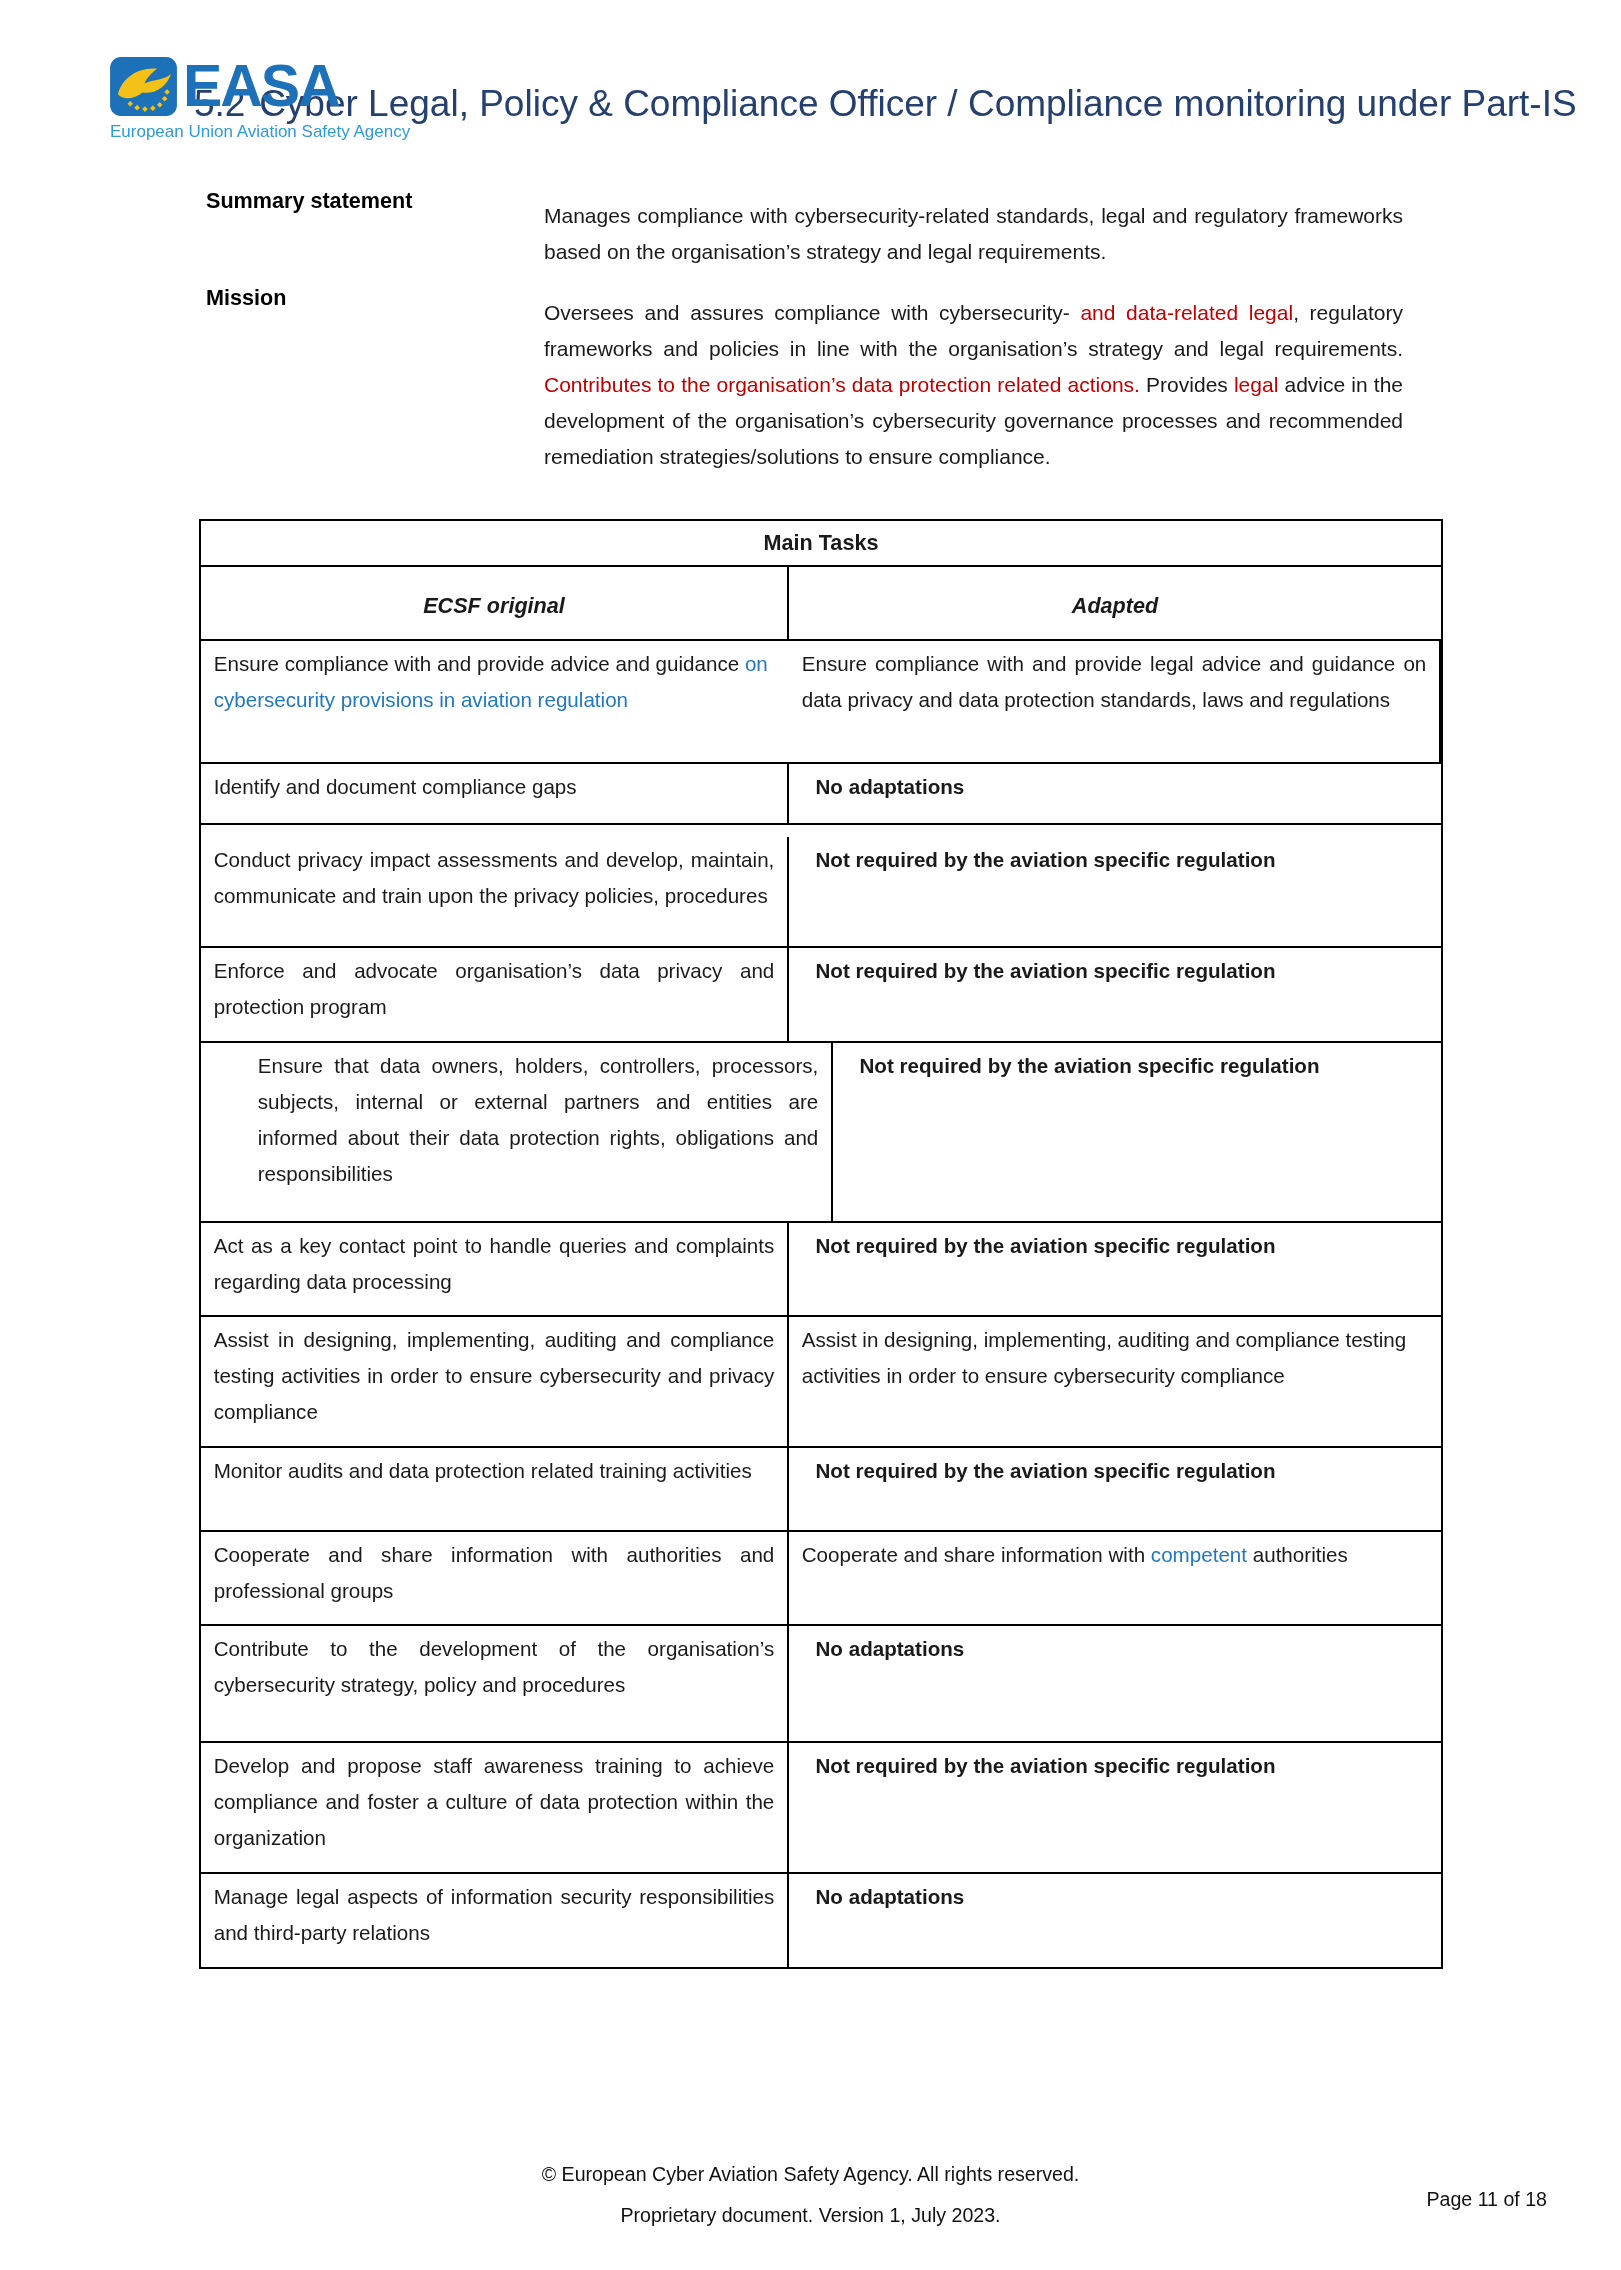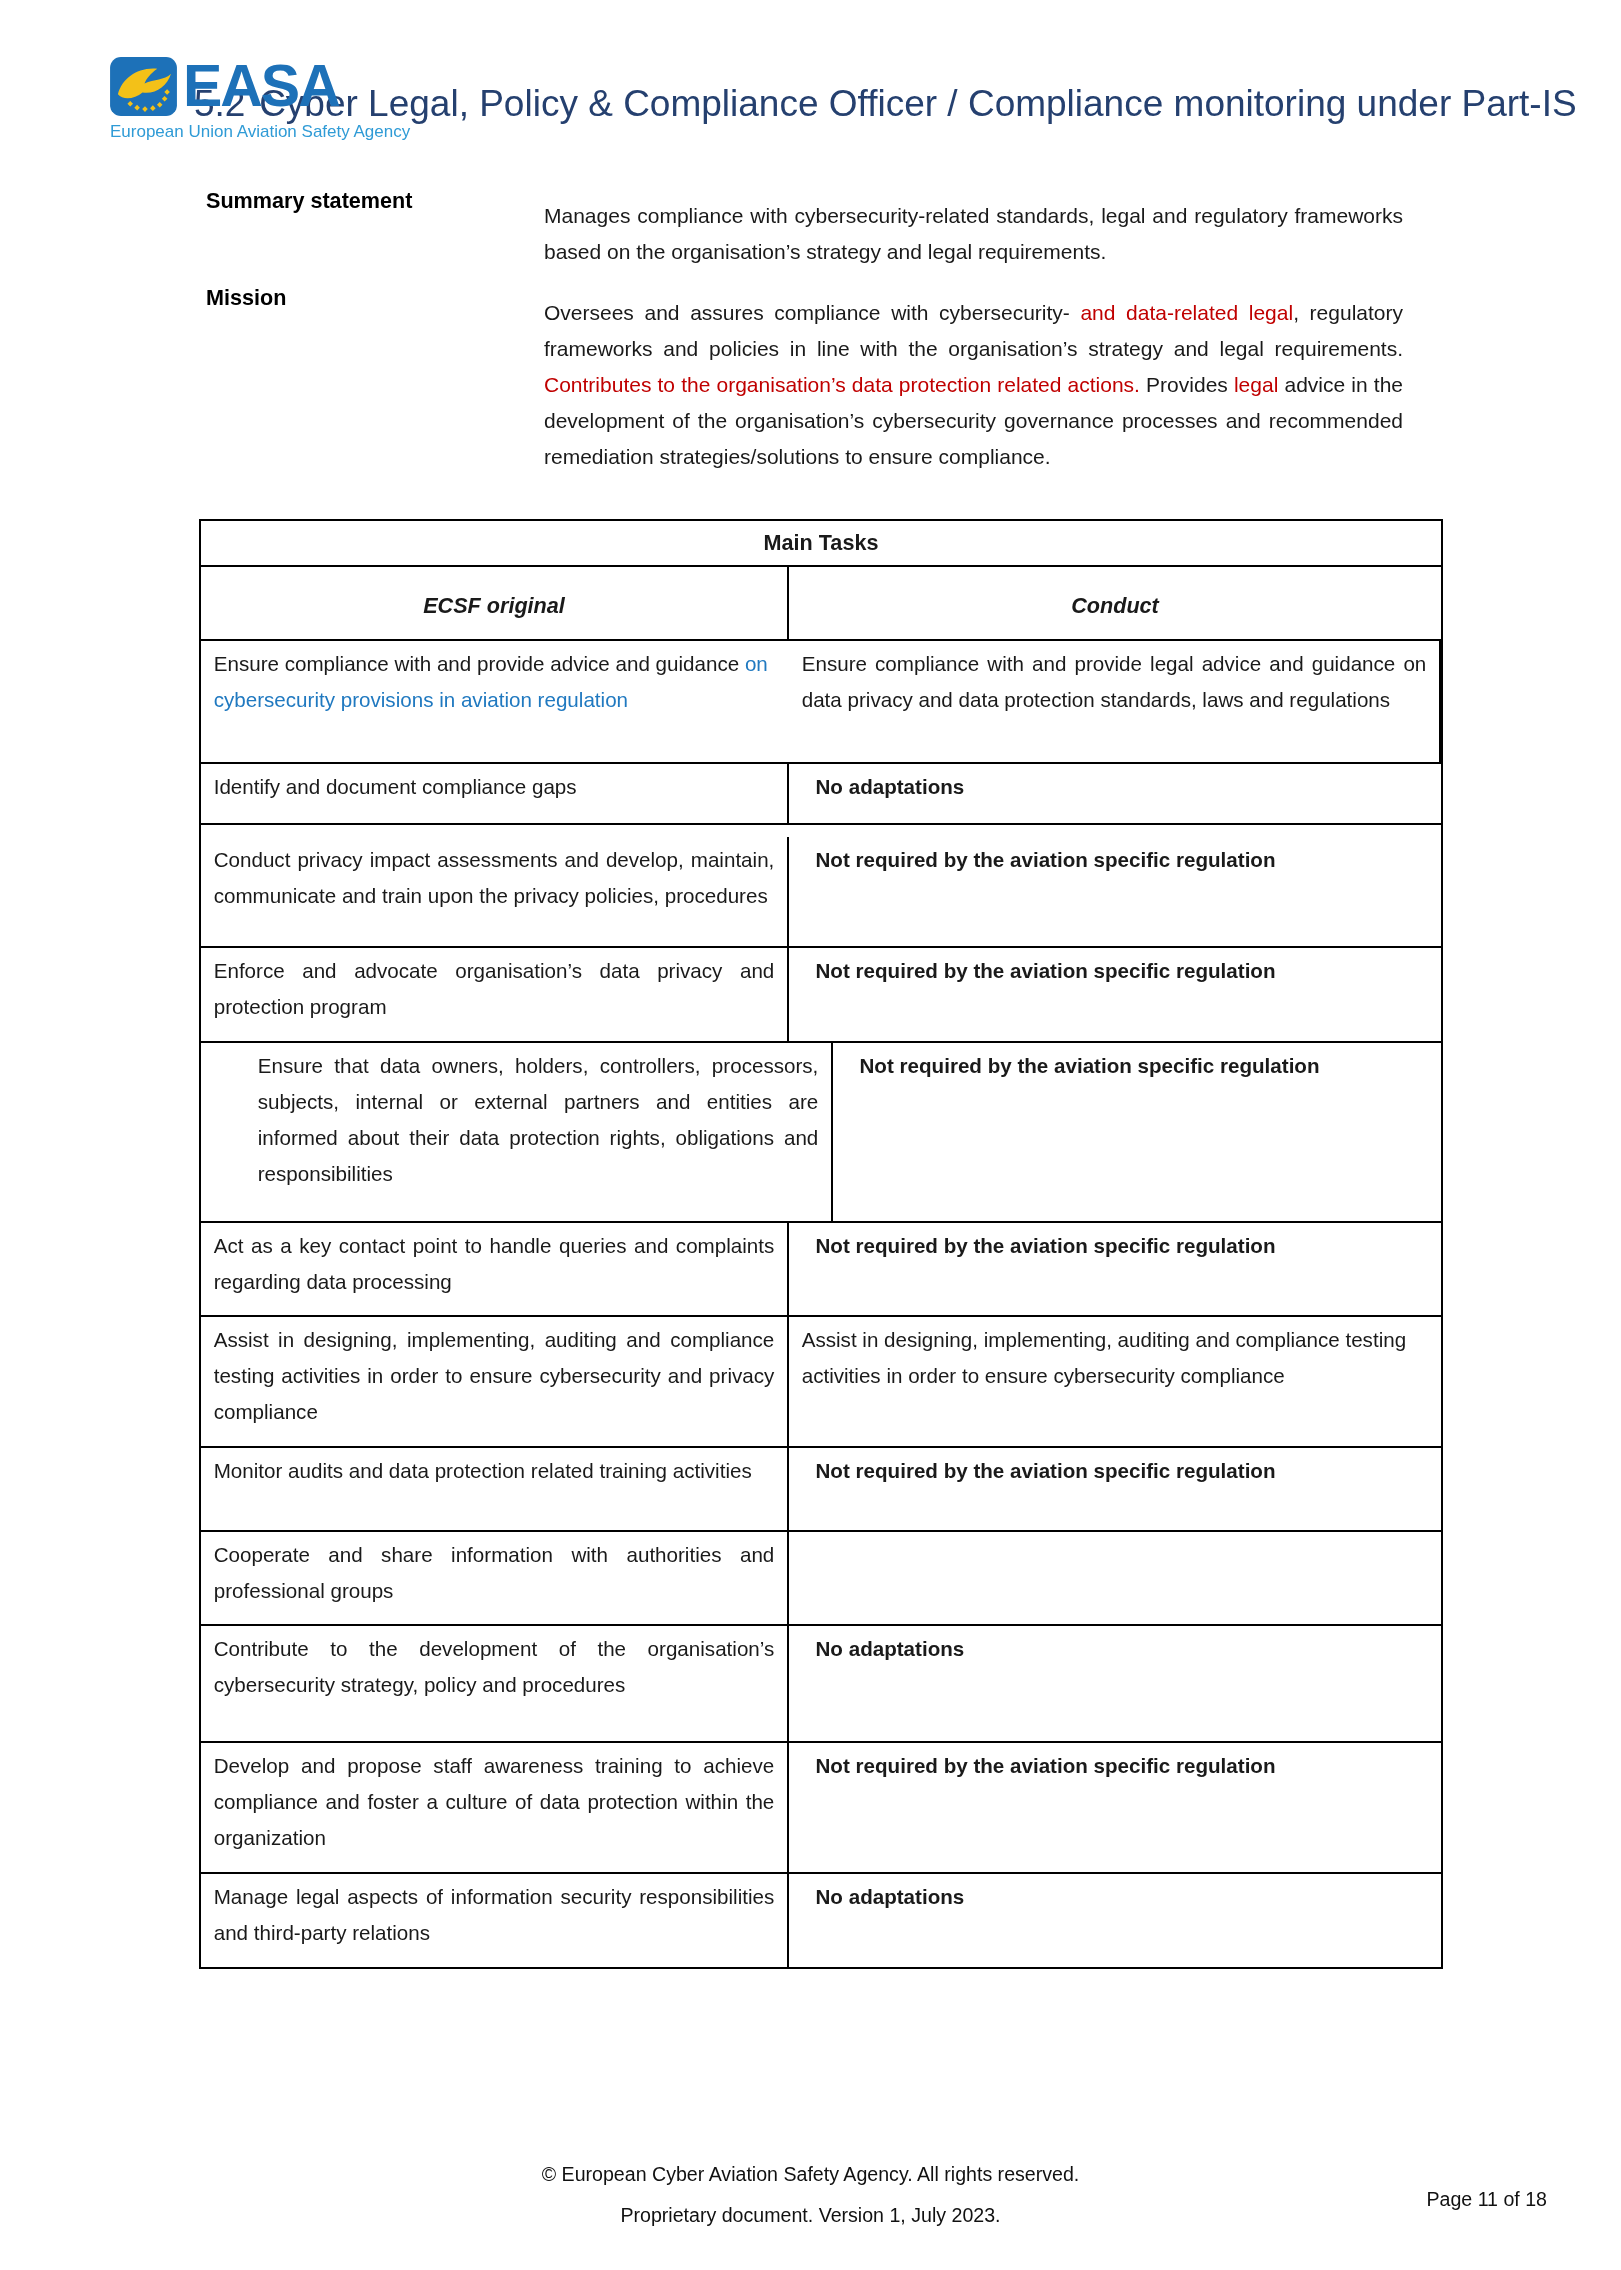--- a/index.html
+++ b/index.html
@@ -107,21 +107,21 @@
     <div class="stmt-label">Summary statement</div>
     <div class="stmt-par"><span class="seg-default">Manages compliance with cybersecurity-related standards, legal and regulatory frameworks based on the organisation’s strategy and legal requirements.</span></div>
     <div class="stmt-label">Mission</div>
     <div class="stmt-par"><span class="seg-default">Oversees and assures compliance with cybersecurity- </span><span class="seg-red">and data-related legal</span><span class="seg-default">, regulatory frameworks and policies in line with the organisation’s strategy and legal requirements. </span><span class="seg-red">Contributes to the organisation’s data protection related actions.</span><span class="seg-default"> Provides </span><span class="seg-red">legal</span><span class="seg-default"> advice in the development of the organisation’s cybersecurity governance processes and recommended remediation strategies/solutions to ensure compliance.</span></div>
   </div>
 
   <div class="ttable">
     <div class="title-row">Main Tasks</div>
     <div class="trow head-row">
       <div class="head-cell orig">ECSF original</div>
-      <div class="head-cell">Conduct</div>
+      <div class="head-cell">Adapted</div>
     </div>
     <div class="rows">
     <div class="trow">
       <div class="cell adapt"><span class="seg-default">Ensure compliance with and provide advice and guidance </span><span class="seg-blue">on cybersecurity provisions in aviation regulation</span></div>
       <div class="cell orig"><span class="seg-default">Ensure compliance with and provide legal advice and guidance on data privacy and data protection standards, laws and regulations</span></div>
     </div>
 
     <div class="trow">
       <div class="cell orig"><span class="seg-default">Identify and document compliance gaps</span></div>
       <div class="cell adapt bcell"><span class="seg-default">No adaptations</span></div>
@@ -152,20 +152,21 @@
       <div class="cell adapt"><span class="seg-default">Assist in designing, implementing, auditing and compliance testing activities in order to ensure cybersecurity compliance</span></div>
     </div>
 
     <div class="trow">
       <div class="cell orig"><span class="seg-default">Monitor audits and data protection related training activities</span></div>
       <div class="cell adapt bcell"><span class="seg-default">Not required by the aviation specific regulation</span></div>
     </div>
 
     <div class="trow">
       <div class="cell orig"><span class="seg-default">Cooperate and share information with authorities and professional groups</span></div>
+      <div class="cell adapt"><span class="seg-default">Cooperate and share information with </span><span class="seg-blue">competent</span><span class="seg-default"> authorities</span></div>
     </div>
 
     <div class="trow">
       <div class="cell orig"><span class="seg-default">Contribute to the development of the organisation’s cybersecurity strategy, policy and procedures</span></div>
       <div class="cell adapt bcell"><span class="seg-default">No adaptations</span></div>
     </div>
 
     <div class="trow">
       <div class="cell orig"><span class="seg-default">Develop and propose staff awareness training to achieve compliance and foster a culture of data protection within the organization</span></div>
       <div class="cell adapt bcell"><span class="seg-default">Not required by the aviation specific regulation</span></div>

